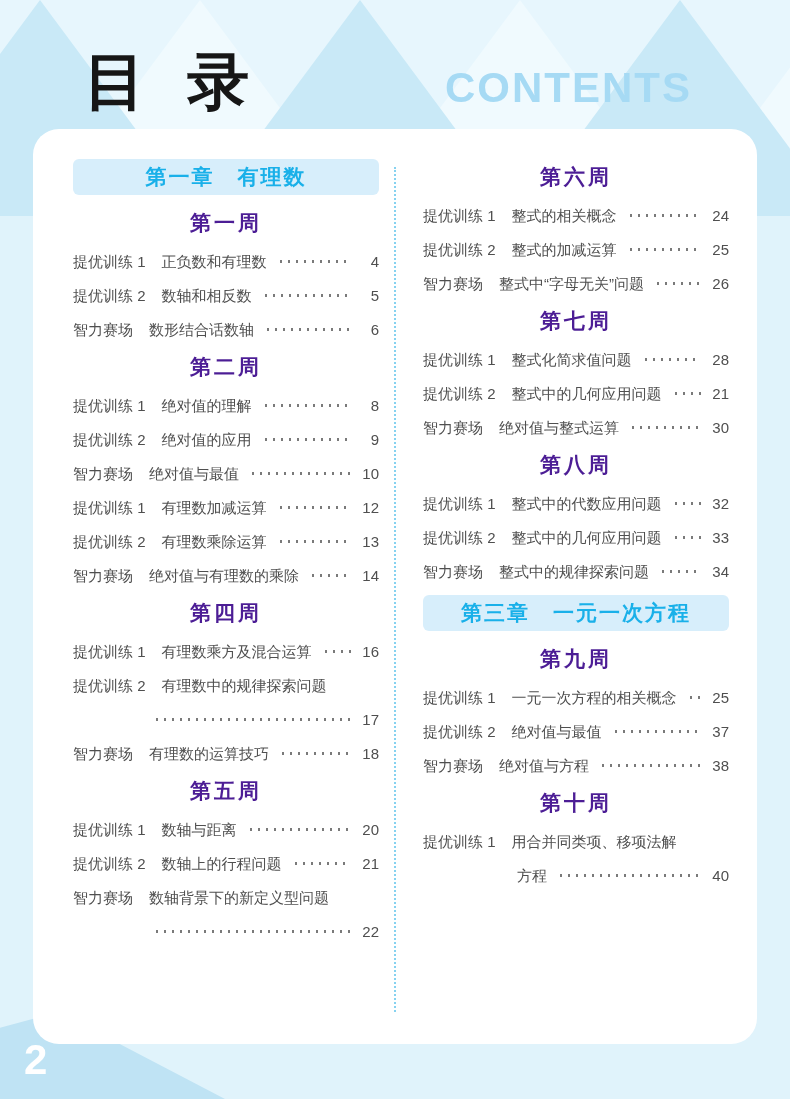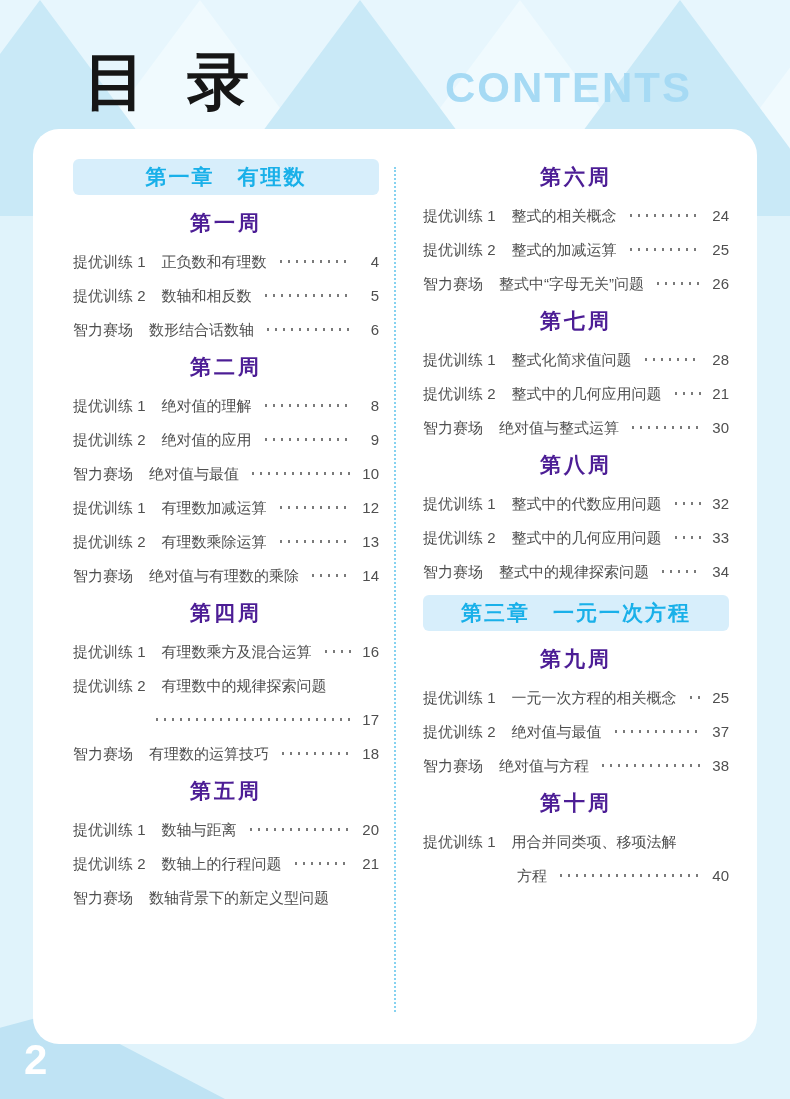--- a/index.html
+++ b/index.html
@@ -182,20 +182,24 @@
           <div class="entry">
             <span class="prefix">提优训练 2</span>
             <span class="etitle">数轴上的行程问题</span>
             <span class="dots"></span>
             <span class="epage">21</span>
           </div>
           <div class="entry">
             <span class="prefix">智力赛场</span>
             <span class="etitle">数轴背景下的新定义型问题</span>
           </div>
+          <div class="entry cont">
+            <span class="dots"></span>
+            <span class="epage">22</span>
+          </div>
         </div>
       <div class="col right">
           <div class="week-header">第六周</div>
           <div class="entry">
             <span class="prefix">提优训练 1</span>
             <span class="etitle">整式的相关概念</span>
             <span class="dots"></span>
             <span class="epage">24</span>
           </div>
           <div class="entry">

